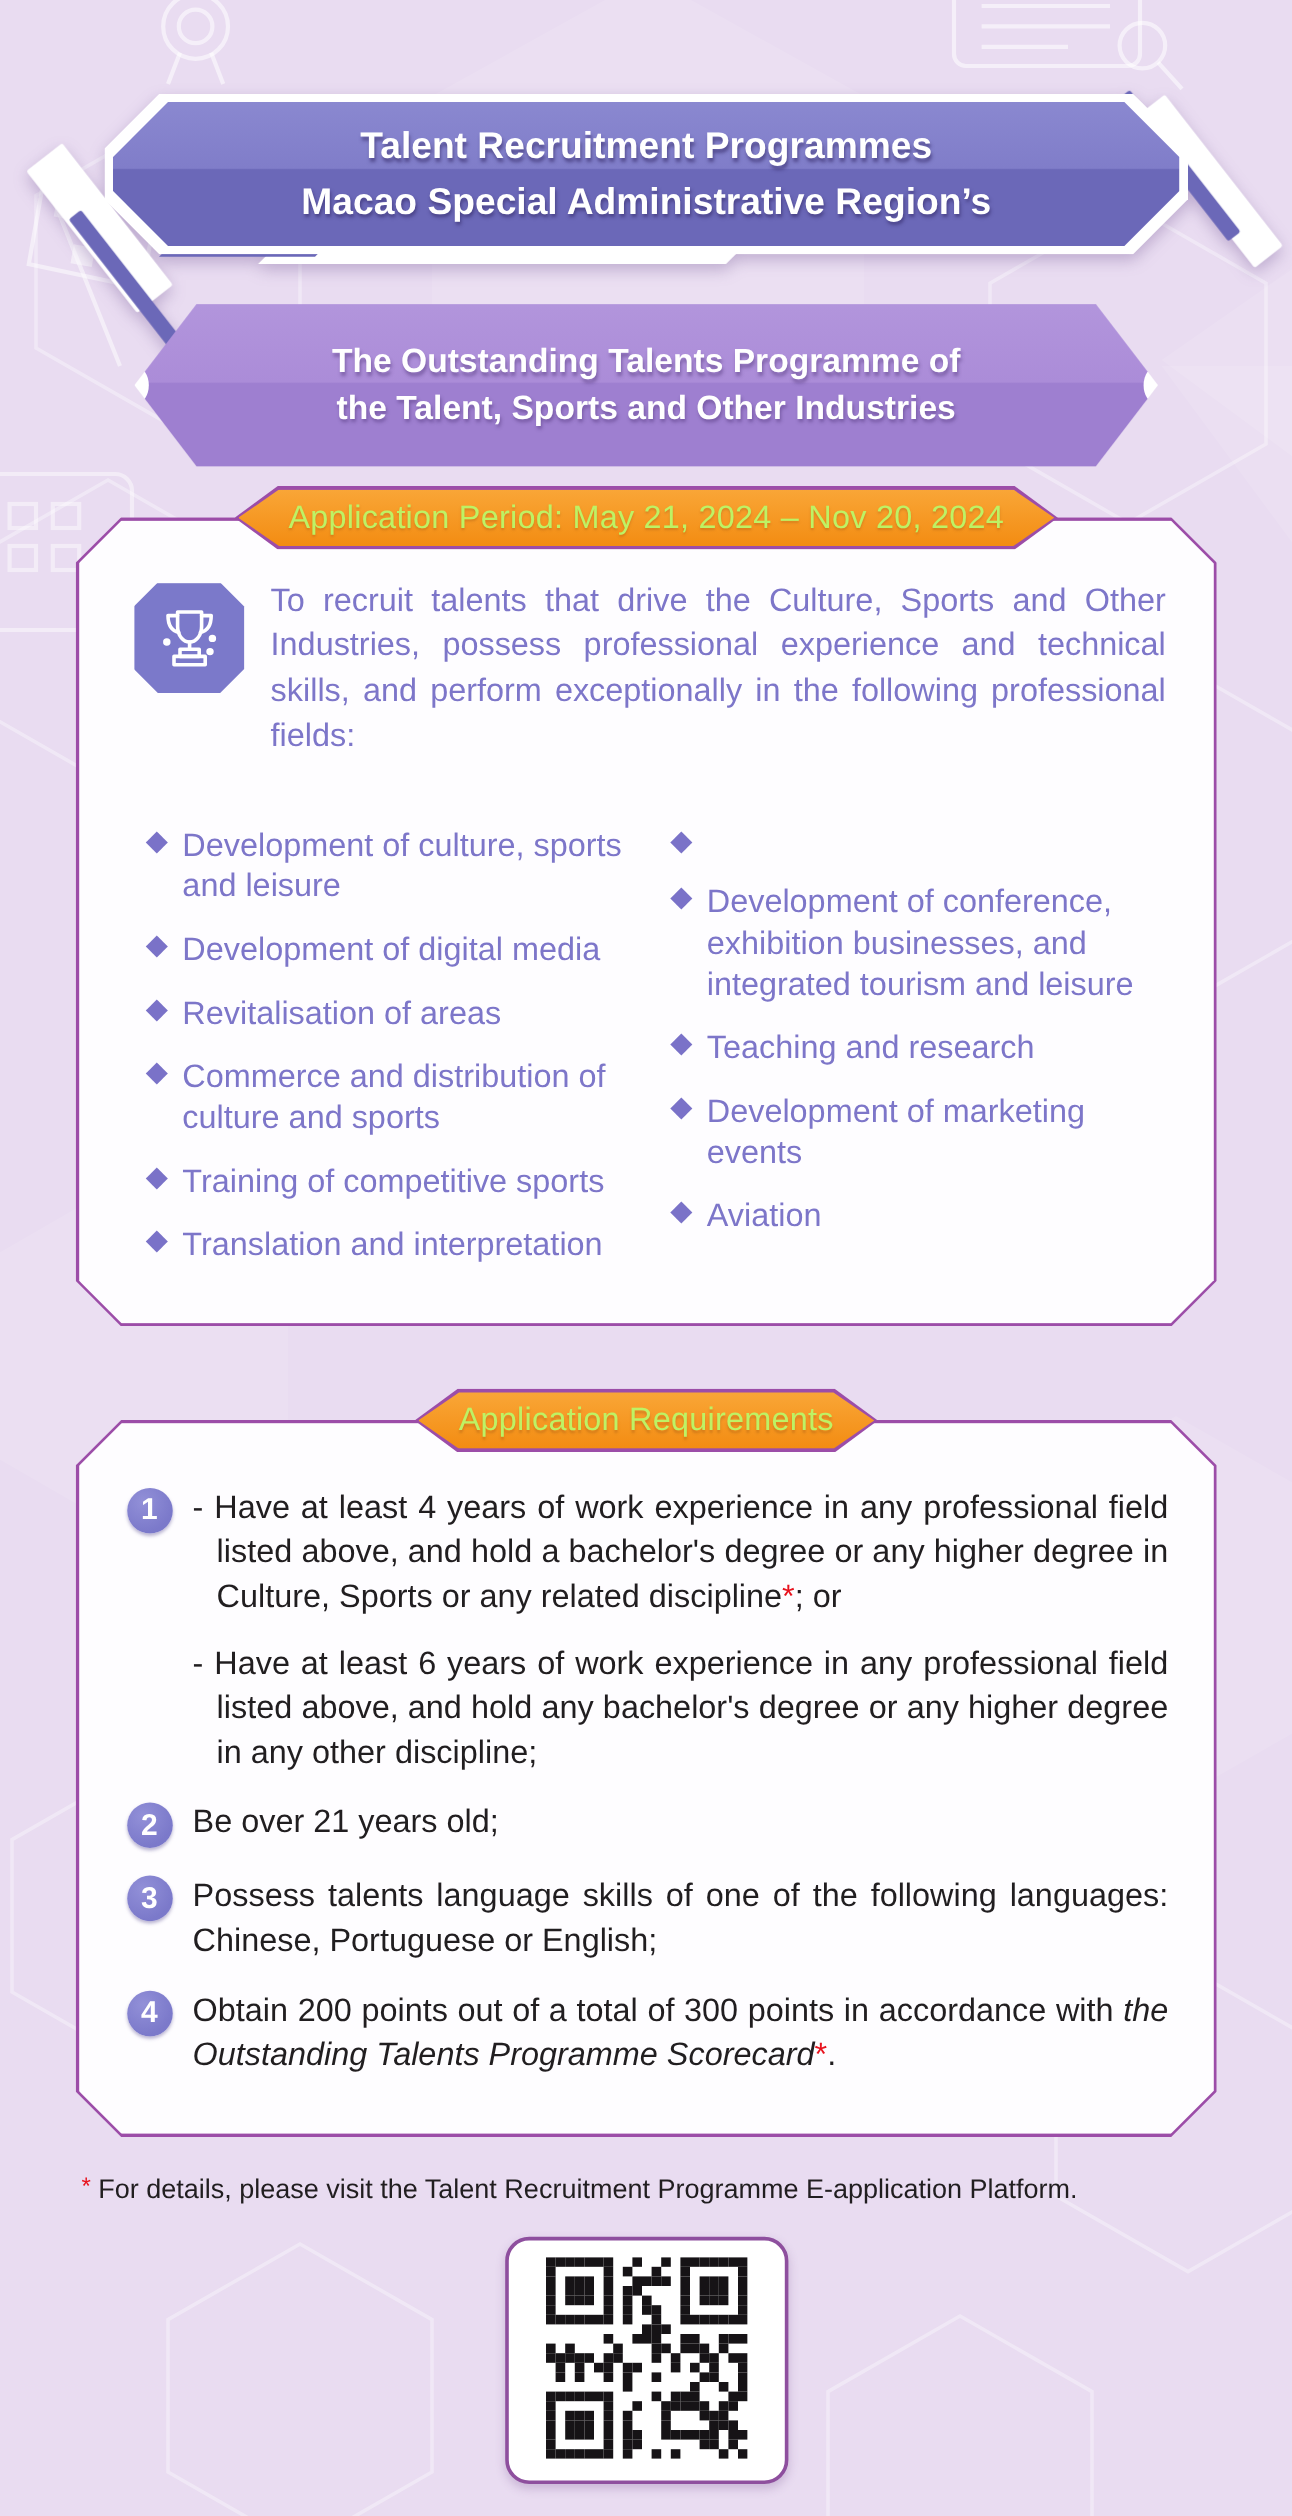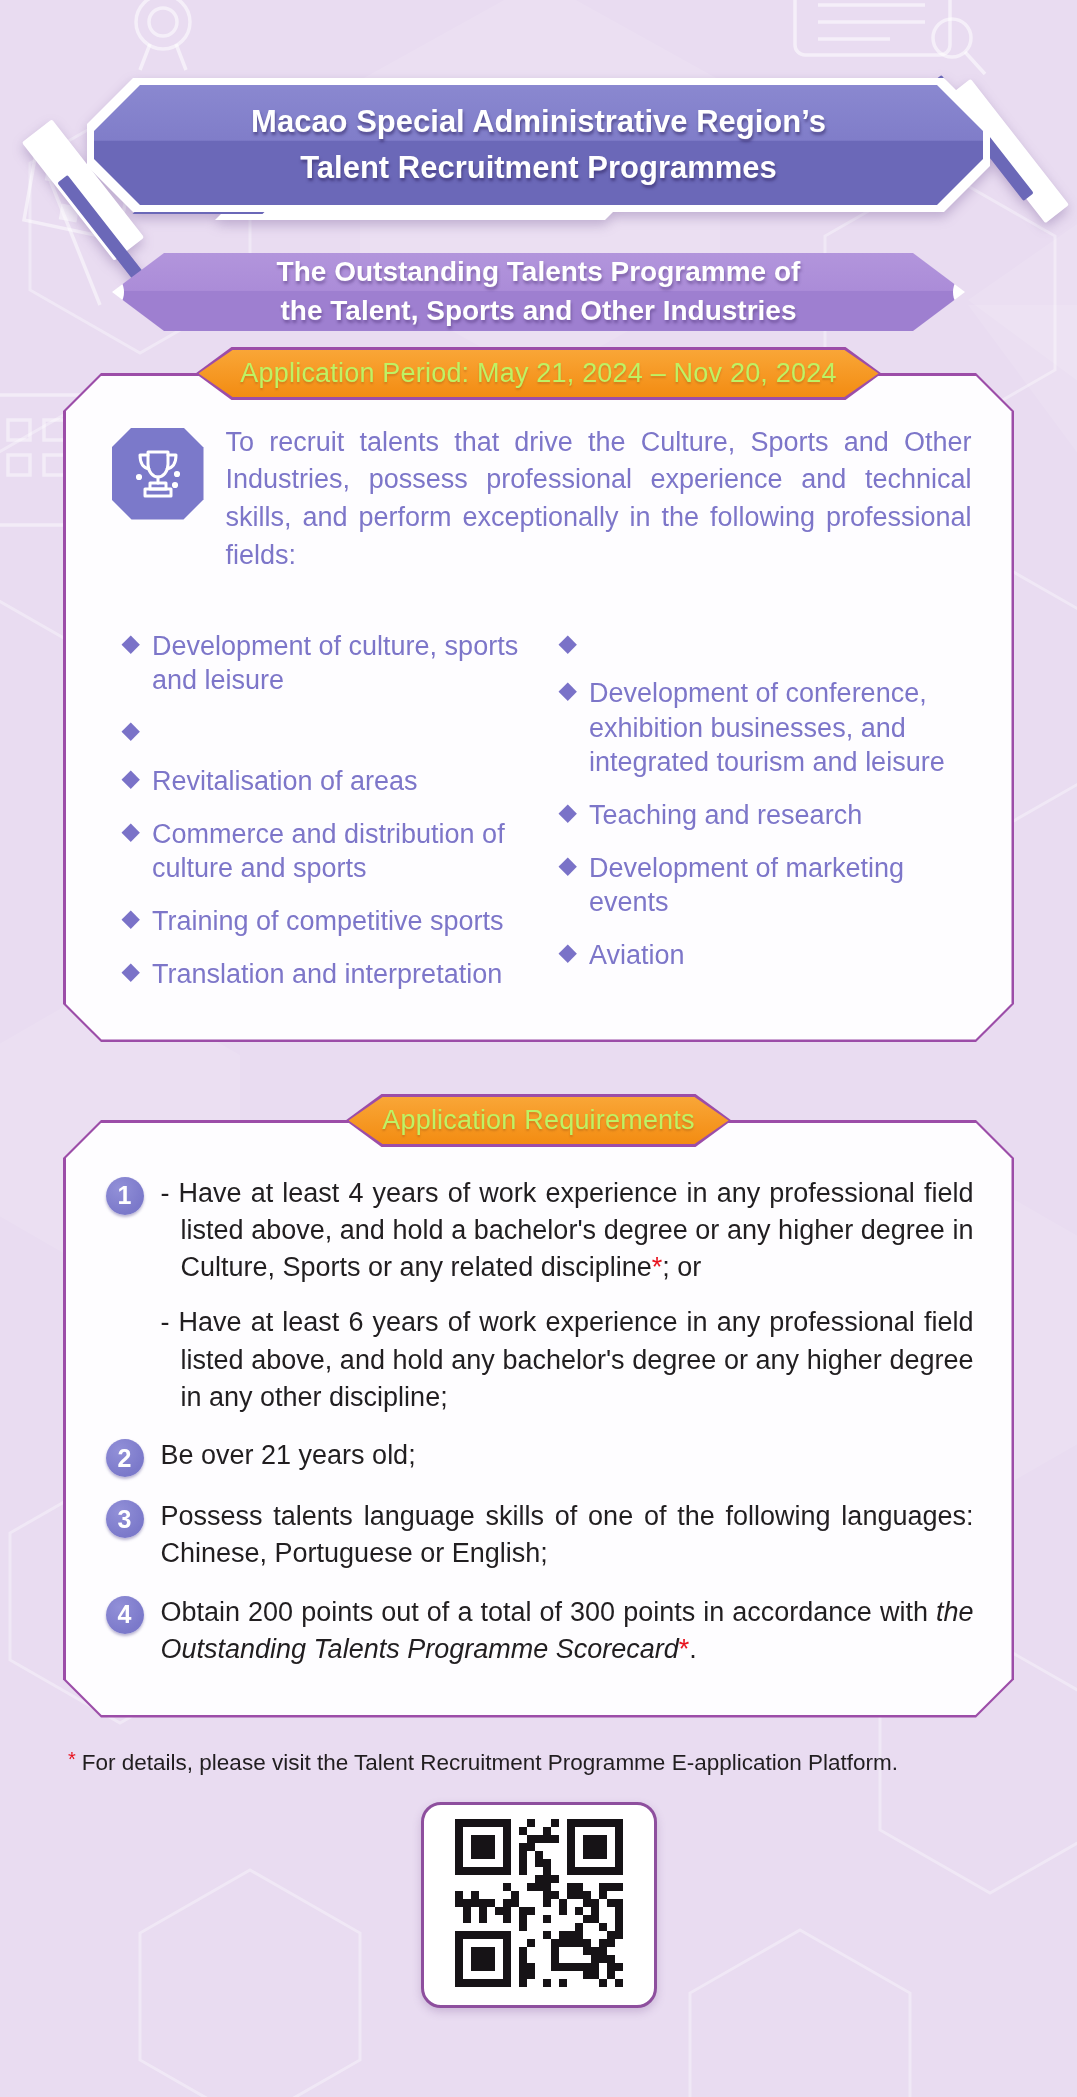--- a/index.html
+++ b/index.html
@@ -30,21 +30,21 @@
   .banner-main .t{color:#fff;font-weight:bold;font-size:31px;line-height:1.5;text-shadow:1px 3px 3px rgba(45,35,95,.55);}
   .stripe{position:absolute;border-radius:2px;}
   .stripe.l1{left:8px;top:78px;width:13px;height:150px;background:var(--banner_bottom);transform:rotate(-38deg);}
   .stripe.l2{left:-30px;top:30px;width:38px;height:150px;background:#fff;transform:rotate(-38deg);}
   .stripe.r1{right:-6px;top:-22px;width:13px;height:150px;background:var(--banner_bottom);transform:rotate(-38deg);}
   .stripe.r2{right:-40px;top:-14px;width:30px;height:160px;background:#fff;transform:rotate(-38deg);}
   .under-slab{position:absolute;left:130px;bottom:-15px;width:390px;height:18px;background:#fff;transform:skewX(-45deg);}
   .under-bar{position:absolute;left:44px;bottom:-9px;width:130px;height:11px;background:var(--banner_bottom);transform:skewX(-45deg);}
 
   
-  .sub-banner{margin:48px 112px 0;height:78px;position:relative;
+  .sub-banner{margin:48px 112px 0;height:136px;position:relative;
     clip-path:polygon(0 50%,52px 0,calc(100% - 52px) 0,100% 50%,calc(100% - 52px) 100%,52px 100%);
     background:linear-gradient(var(--sub_top) 0%,#ab8cd8 48%,var(--sub_bottom) 49%,var(--sub_bottom) 100%);
     display:flex;flex-direction:column;justify-content:center;align-items:center;}
   .sub-banner .t{color:#fff;font-weight:bold;font-size:28px;line-height:1.38;text-shadow:1px 3px 3px rgba(70,45,110,.45);}
   .sub-dot{position:absolute;top:50%;width:20px;height:30px;border-radius:50%;background:#fff;transform:translateY(-50%);}
   .sub-dot.left{left:-8px;} .sub-dot.right{right:-8px;}
 
   
   .pill{position:relative;z-index:3;height:53px;background:var(--pill_border);
     clip-path:polygon(0 50%,36px 0,calc(100% - 36px) 0,100% 50%,calc(100% - 36px) 100%,36px 100%);
@@ -157,22 +157,22 @@
 
   <div class="banner-wrap">
     <div class="stripe l2"></div>
     <div class="stripe l1"></div>
     <div class="stripe r2"></div>
     <div class="stripe r1"></div>
     <div class="under-slab"></div>
     <div class="under-bar"></div>
     <div class="banner-back oct"></div>
     <div class="banner-main oct">
+      <div class="t">Talent Recruitment Programmes</div>
       <div class="t">Macao Special Administrative Region’s</div>
-      <div class="t">Talent Recruitment Programmes</div>
     </div>
   </div>
 
   <div class="sub-banner">
     <div class="t">The Outstanding Talents Programme of</div>
     <div class="t">the Talent, Sports and Other Industries</div>
     <div class="sub-dot left"></div>
     <div class="sub-dot right"></div>
   </div>
 
@@ -200,20 +200,21 @@
         <div class="intro-text">To recruit talents that drive the Culture, Sports and Other Industries, possess professional experience and technical skills, and perform exceptionally in the following professional fields:</div>
       </div>
       <div class="cols">
         <ul class="col" id="fields-left">
             <li>
               <span class="diamond">◆</span>
               <span class="li-text">Development of culture, sports and leisure</span>
             </li>
             <li>
               <span class="diamond">◆</span>
+              <span class="li-text">Development of digital media</span>
             </li>
             <li>
               <span class="diamond">◆</span>
               <span class="li-text">Revitalisation of areas</span>
             </li>
             <li>
               <span class="diamond">◆</span>
               <span class="li-text">Commerce and distribution of culture and sports</span>
             </li>
             <li>

